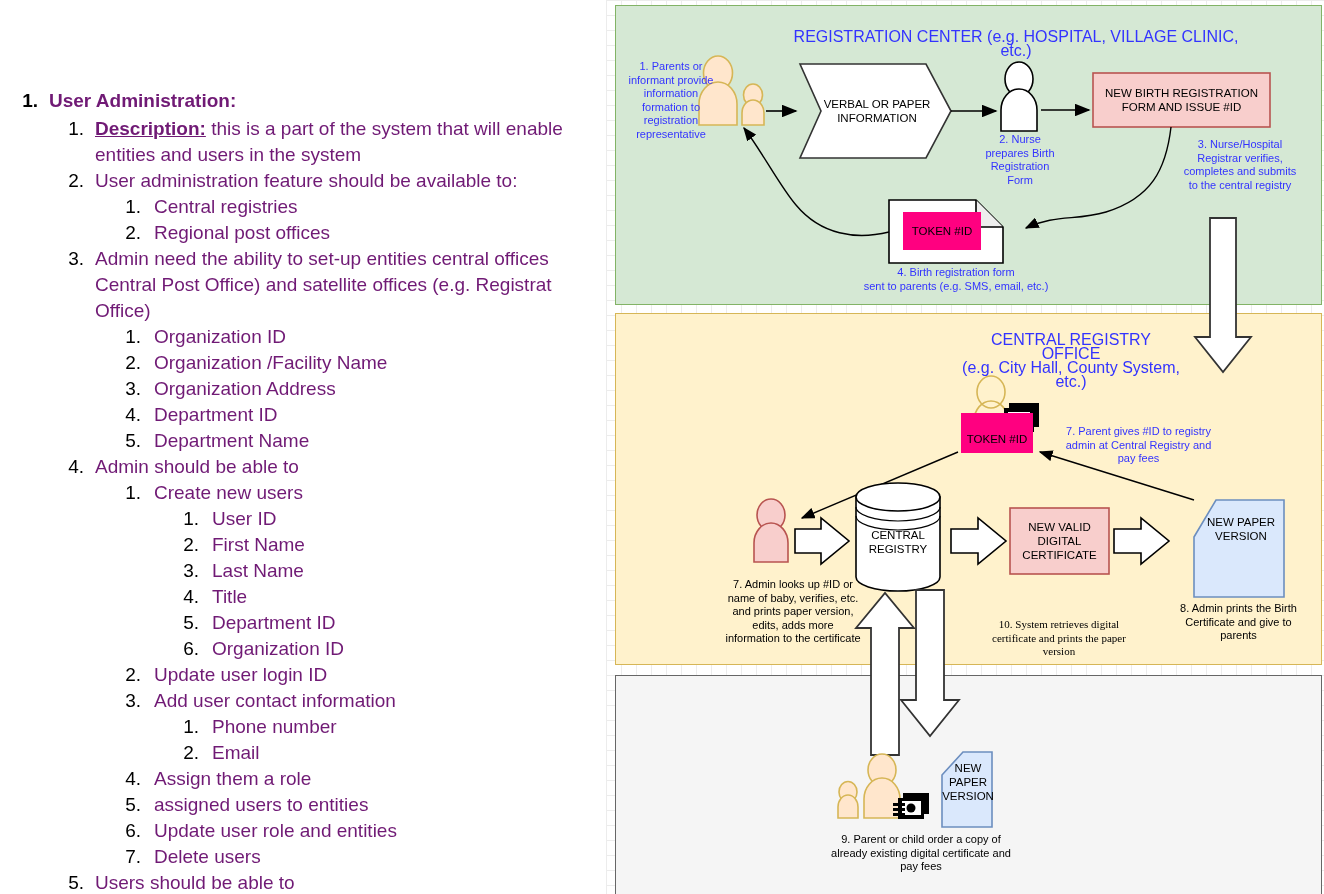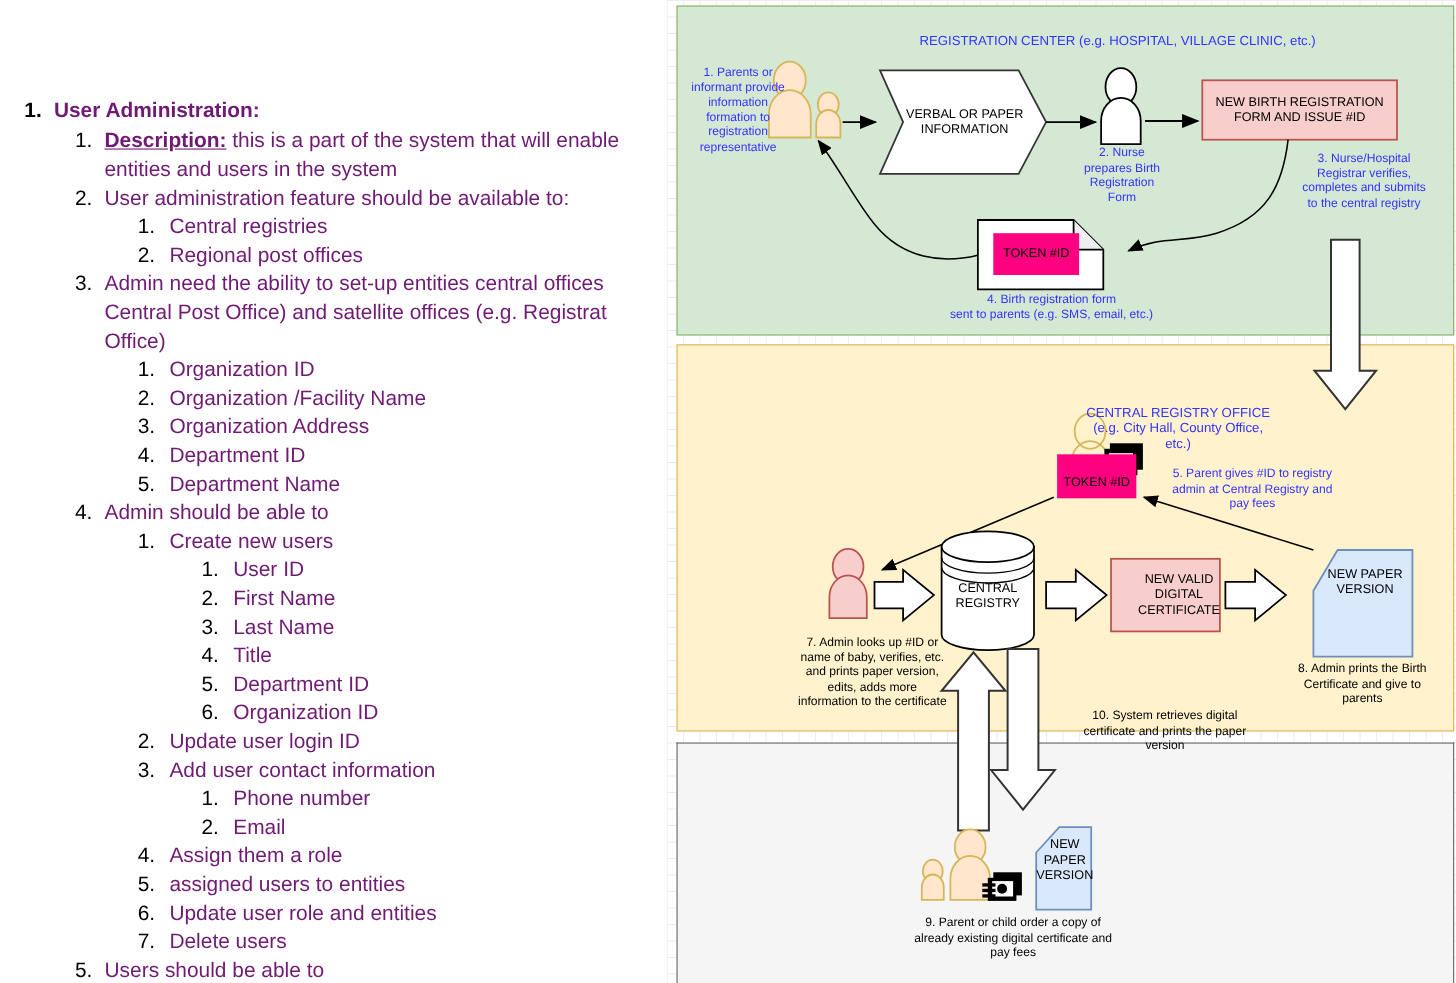--- a/index.html
+++ b/index.html
@@ -56,21 +56,21 @@
   }
   .panel { position: absolute; }
   #panel-green  { left: 9px;  top: 5px;   width: 707px; height: 300px;
                   background: #d5e8d4; border: 1px solid #82b366; }
   #panel-orange { left: 9px;  top: 313px; width: 707px; height: 352px;
                   background: #fff2cc; border: 1px solid #d6b656; }
   #panel-gray   { left: 9px;  top: 675px; width: 707px; height: 219px;
                   background: #f5f5f5; border: 1px solid #666666; border-bottom:none; }
 
   .panel-title {
-    position: absolute; color: #3333ff; font-size: 12px; line-height: 14px;
+    position: absolute; color: #3333ff; font-size: 16px; line-height: 14px;
     text-align: center; font-family: "Liberation Sans", sans-serif;
   }
   .note {
     position: absolute; color: #3333ff; font-size: 11px; line-height: 13.5px;
     text-align: center; font-family: "Liberation Sans", sans-serif;
   }
   .note-black {
     position: absolute; color: #000; font-size: 11px; line-height: 13.5px;
     text-align: center; font-family: "Liberation Sans", sans-serif;
   }
@@ -371,42 +371,42 @@
     </div>
 
     <div class="boxlabel" style="left:297px; top:212px; width:78px; height:38px;">TOKEN #ID</div>
 
 
     <div class="note" style="left:230px; top:266px; width:240px;">
       <span>4. Birth registration form</span><br>
       <span>sent to parents (e.g. SMS, email, etc.)</span>
     </div>
 
-    <div class="panel-title" style="left:355px; top:333px; width:220px;margin-top:35px;">
+    <div class="panel-title" style="left:355px; top:333px; width:220px;">
       <span>CENTRAL REGISTRY OFFICE</span><br>
-      <span>(e.g. City Hall, County Office,</span><br>
+      <span>(e.g. City Hall, County System,</span><br>
       <span>etc.)</span>
     </div>
 
     <div class="note" style="left:440px; top:425px; width:185px;">
-      <span>5. Parent gives #ID to registry</span><br>
+      <span>7. Parent gives #ID to registry</span><br>
       <span>admin at Central Registry and</span><br>
       <span>pay fees</span>
     </div>
 
     <div class="boxlabel" style="left:355px; top:425px; width:72px; height:28px;">TOKEN #ID</div>
 
     <div class="boxlabel" style="left:250px; top:520px; width:84px; height:44px;">
       <div>
         <span>CENTRAL</span><br>
         <span>REGISTRY</span>
       </div>
     </div>
 
-    <div class="boxlabel" style="left:404px; top:508px; width:99px; height:66px;justify-content:flex-end;">
+    <div class="boxlabel" style="left:404px; top:508px; width:99px; height:66px;">
       <div>
         <span>NEW VALID</span><br>
         <span>DIGITAL</span><br>
         <span>CERTIFICATE</span>
       </div>
     </div>
 
     <div class="boxlabel" style="left:595px; top:505px; width:80px; height:48px;">
       <div>
         <span>NEW PAPER</span><br>
@@ -415,21 +415,21 @@
     </div>
 
     <div class="note-black" style="left:82px; top:578px; width:210px;">
       <span>7. Admin looks up #ID or</span><br>
       <span>name of baby, verifies, etc.</span><br>
       <span>and prints paper version,</span><br>
       <span>edits, adds more</span><br>
       <span>information to the certificate</span>
     </div>
 
-    <div class="note-black" style="left:358px; top:645px; width:190px;">
+    <div class="note-black" style="left:358px; top:618px; width:190px;font-family:Liberation Serif, serif;">
       <span>10. System retrieves digital</span><br>
       <span>certificate and prints the paper</span><br>
       <span>version</span>
     </div>
 
     <div class="note-black" style="left:550px; top:602px; width:165px;">
       <span>8. Admin prints the Birth</span><br>
       <span>Certificate and give to</span><br>
       <span>parents</span>
     </div>

